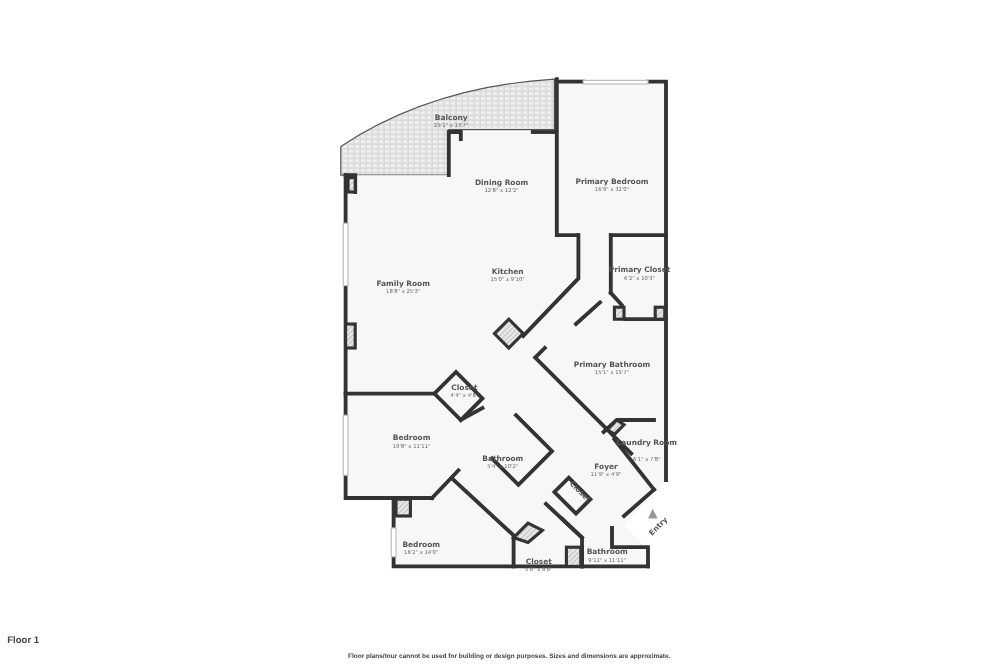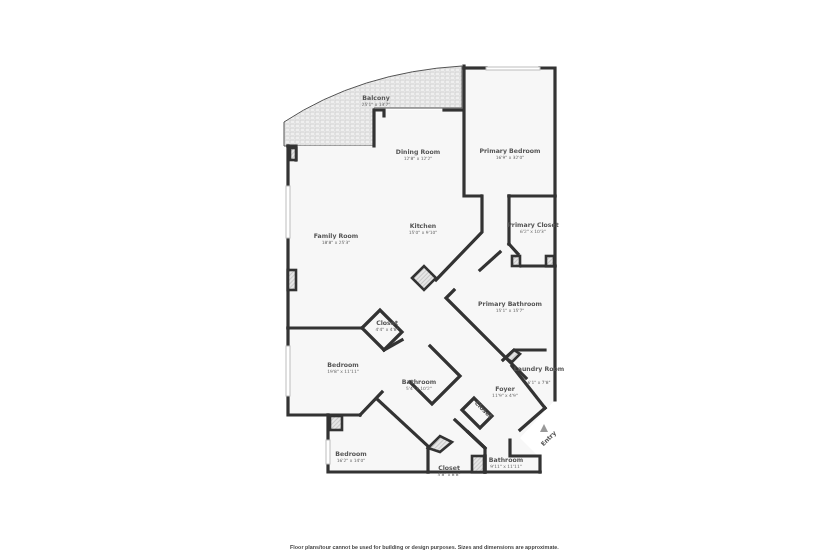--- a/index.html
+++ b/index.html
@@ -145,14 +145,15 @@
 
     <text class="rname" x="449" y="472" transform="translate(0,-2)">Closet</text>
     <text class="rdim" x="449" y="476">5'8" x 8'8"</text>
 
     <text class="rname" x="506" y="462">Bathroom</text>
     <text class="rdim" x="506" y="468">9'11" x 11'11"</text>
   </g>
 </svg>
 
 <div class="footer-left">
+  <div>Floor 1</div>
 </div>
 <div class="footer-right">Floor plans/tour cannot be used for building or design purposes. Sizes and dimensions are approximate.</div>
 
 </body></html>

